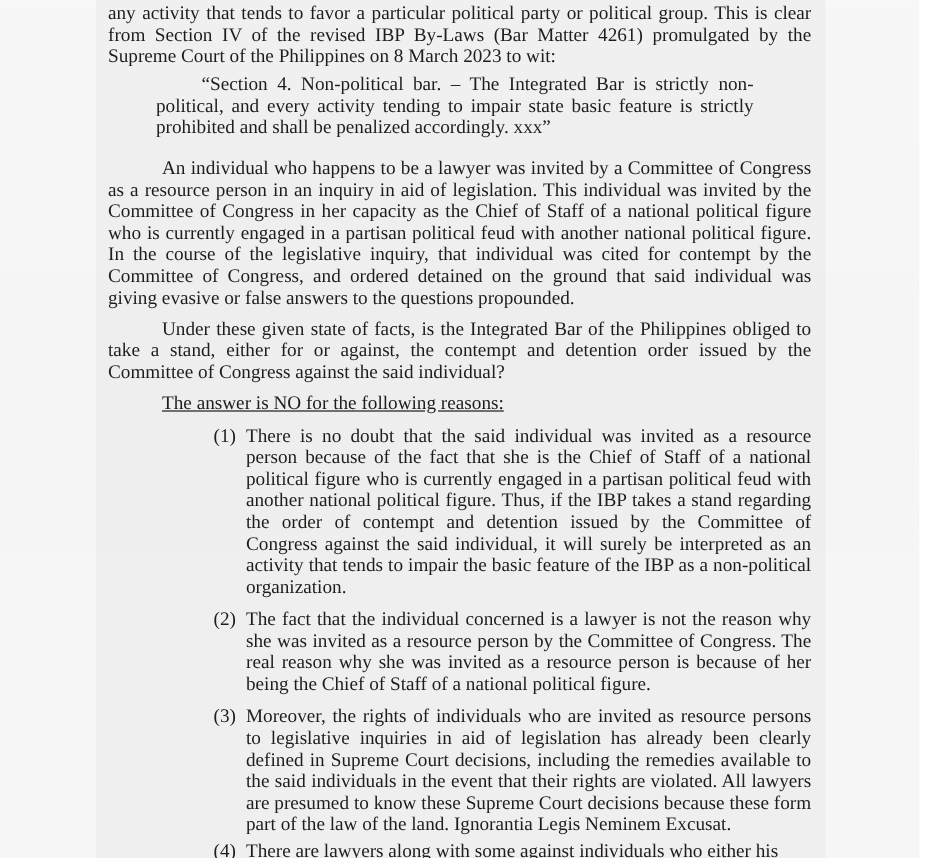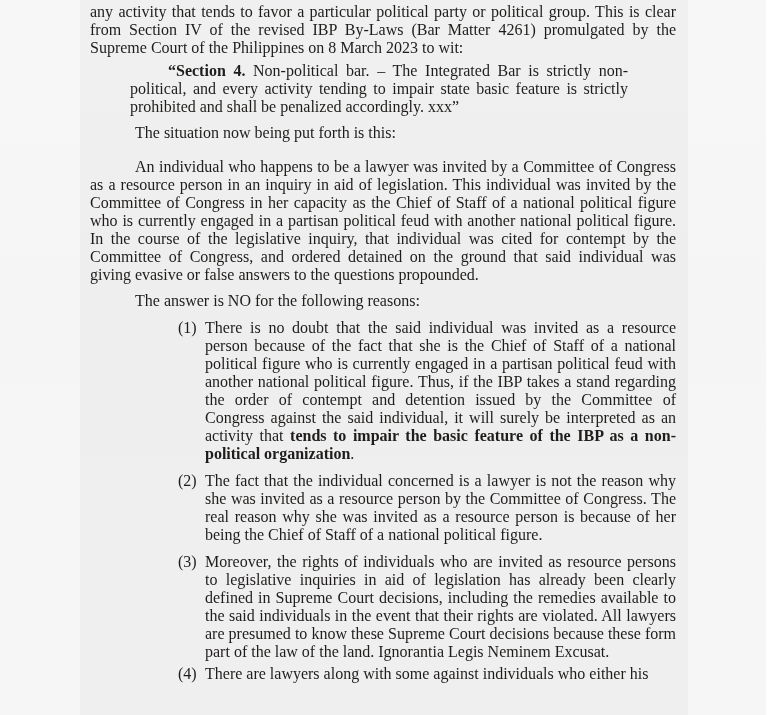--- a/index.html
+++ b/index.html
@@ -40,56 +40,56 @@
     text-align: justify;
   }
   .indent { text-indent: 45px; }
   .quote {
     margin: 5px 48px 0 40px;
     text-indent: 38px;
   }
   .mt-lead   { margin-top: 8px; }
   .mt-para   { margin-top: 16px; }
   .mt-quest  { margin-top: 8px; }
-  .mt-answer { margin-top: 8px; }
+  .mt-answer { margin-top: 8px; text-decoration: underline; }
   .reasons {
     margin-left: 88px;
   }
   .reason {
     display: flex;
     align-items: flex-start;
     margin-top: 9px;
   }
   .reason:first-child { margin-top: 9px; }
   .reason .num {
     flex: 0 0 27px;
     white-space: nowrap;
   }
   .reason .txt {
     flex: 1 1 auto;
     text-align: justify;
   }
-  .b  { font-weight: 700; }
+  .b  { font-weight: 400; }
   .i  { }
   .reason.clipped { margin-top: 4px; }
 </style>
 </head>
 <body>
 
 <div class="page">
   <div class="doc">
 
     <p>any activity that tends to favor a particular political party or political group. This is clear from Section IV of the revised IBP By-Laws (Bar Matter 4261) promulgated by the Supreme Court of the Philippines on 8 March 2023 to wit:</p>
 
     <p class="quote"><span class="b">“Section 4.</span><span class="i"> Non-political bar.</span><span> – The Integrated Bar is strictly non-political, and every activity tending to impair state basic feature is strictly prohibited and shall be penalized accordingly. xxx”</span></p>
 
-    <p class="lead indent mt-lead">The situation now being put forth is this:</p>
 
     <p class="indent mt-para">An individual who happens to be a lawyer was invited by a Committee of Congress as a resource person in an inquiry in aid of legislation. This individual was invited by the Committee of Congress in her capacity as the Chief of Staff of a national political figure who is currently engaged in a partisan political feud with another national political figure. In the course of the legislative inquiry, that individual was cited for contempt by the Committee of Congress, and ordered detained on the ground that said individual was giving evasive or false answers to the questions propounded.</p>
 
+    <p class="indent mt-quest">Under these given state of facts, is the  Integrated Bar of the Philippines obliged to take a stand, either for or against, the contempt and detention order issued by the Committee of Congress against the said individual?</p>
 
     <p class="lead indent mt-answer">The answer is NO for the following reasons:</p>
 
     <div class="reasons">
 
       <div class="reason">
         <span class="num">(1)</span>
         <span class="txt"><span>There is no doubt that the said individual was invited as a resource person because of the fact that she is the Chief of Staff of a national political figure who is currently engaged in a partisan political feud with another national political figure. Thus, if the IBP takes a stand regarding the order of contempt and detention issued by the Committee of Congress against the said individual, it will surely be interpreted as an activity that </span><span class="b">tends to impair the basic feature of the IBP as a non-political organization</span><span>.</span></span>
       </div>
 

